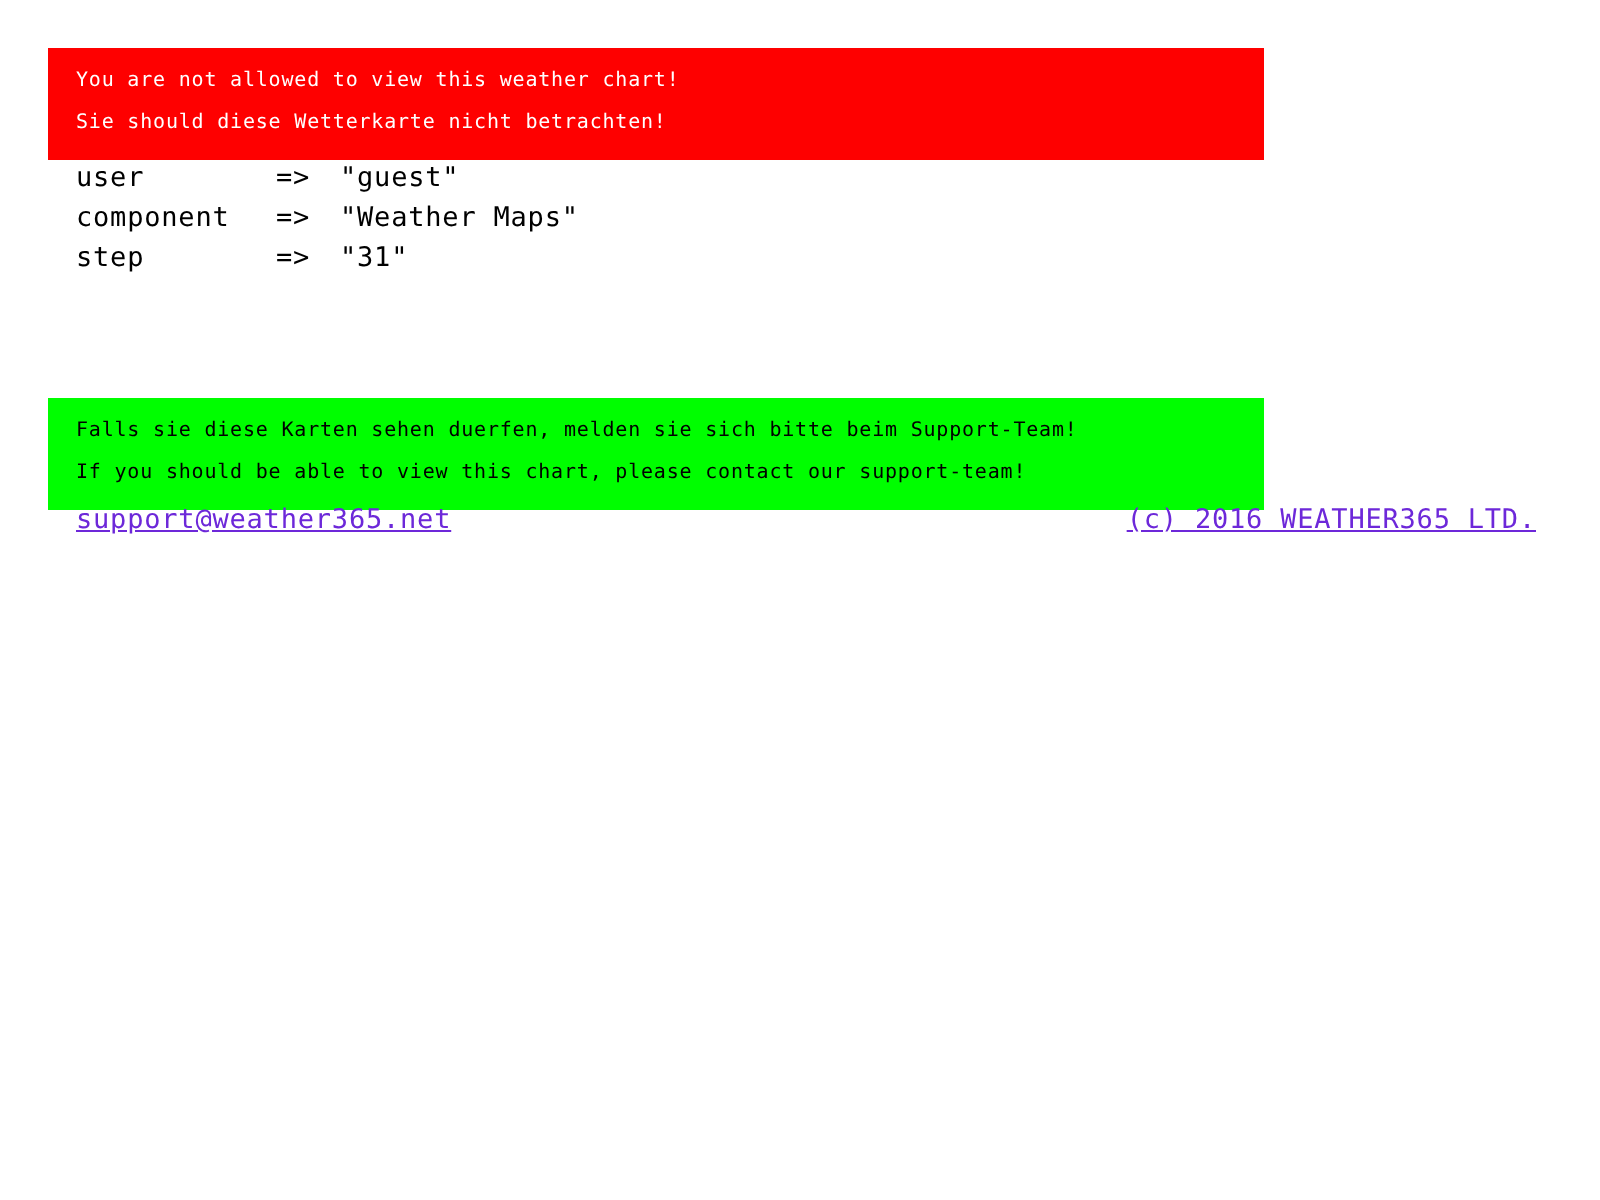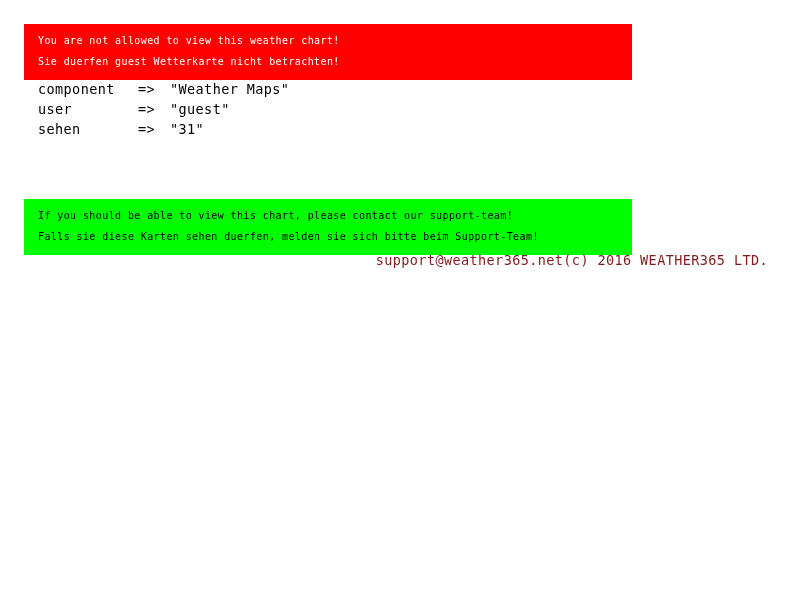--- a/index.html
+++ b/index.html
@@ -54,61 +54,62 @@
     white-space: pre;
   }
   .col-key { width: 100px; }
   .col-arrow { width: 32px; }
   .footer {
     position: absolute;
     left: 38px;
     top: 250px;
     width: 730px;
     display: flex;
-    justify-content: flex-end;
+    justify-content: space-between;
     font-size: 13.5px;
     line-height: 20px;
     letter-spacing: 0.4px;
-    color: #7f1d1d;
+    color: #6d28d9;
     white-space: nowrap;
+    text-decoration: underline;
   }
 </style>
 </head>
 <body>
 
 <div class="page">
 
   <div class="banner banner-error">
     <div>You are not allowed to view this weather chart!</div>
-    <div>Sie duerfen guest Wetterkarte nicht betrachten!</div>
+    <div>Sie should diese Wetterkarte nicht betrachten!</div>
   </div>
 
   <table class="params">
     <tbody>
         <tr>
+      <td class="col-key">user</td>
+      <td class="col-arrow">=&gt;</td>
+      <td>"guest"</td>
+    </tr>
+    <tr>
       <td class="col-key">component</td>
       <td class="col-arrow">=&gt;</td>
       <td>"Weather Maps"</td>
     </tr>
     <tr>
-      <td class="col-key">user</td>
-      <td class="col-arrow">=&gt;</td>
-      <td>"guest"</td>
-    </tr>
-    <tr>
-      <td class="col-key">sehen</td>
+      <td class="col-key">step</td>
       <td class="col-arrow">=&gt;</td>
       <td>"31"</td>
     </tr>
   </tbody>
     </table>
 
   <div class="banner banner-ok">
+    <div>Falls sie diese Karten sehen duerfen, melden sie sich bitte beim Support-Team!</div>
     <div>If you should be able to view this chart, please contact our support-team!</div>
-    <div>Falls sie diese Karten sehen duerfen, melden sie sich bitte beim Support-Team!</div>
   </div>
 
   <div class="footer">
     <span>support@weather365.net</span>
     <span>(c) 2016 WEATHER365 LTD.</span>
   </div>
 
 </div>
 
 </body></html>

